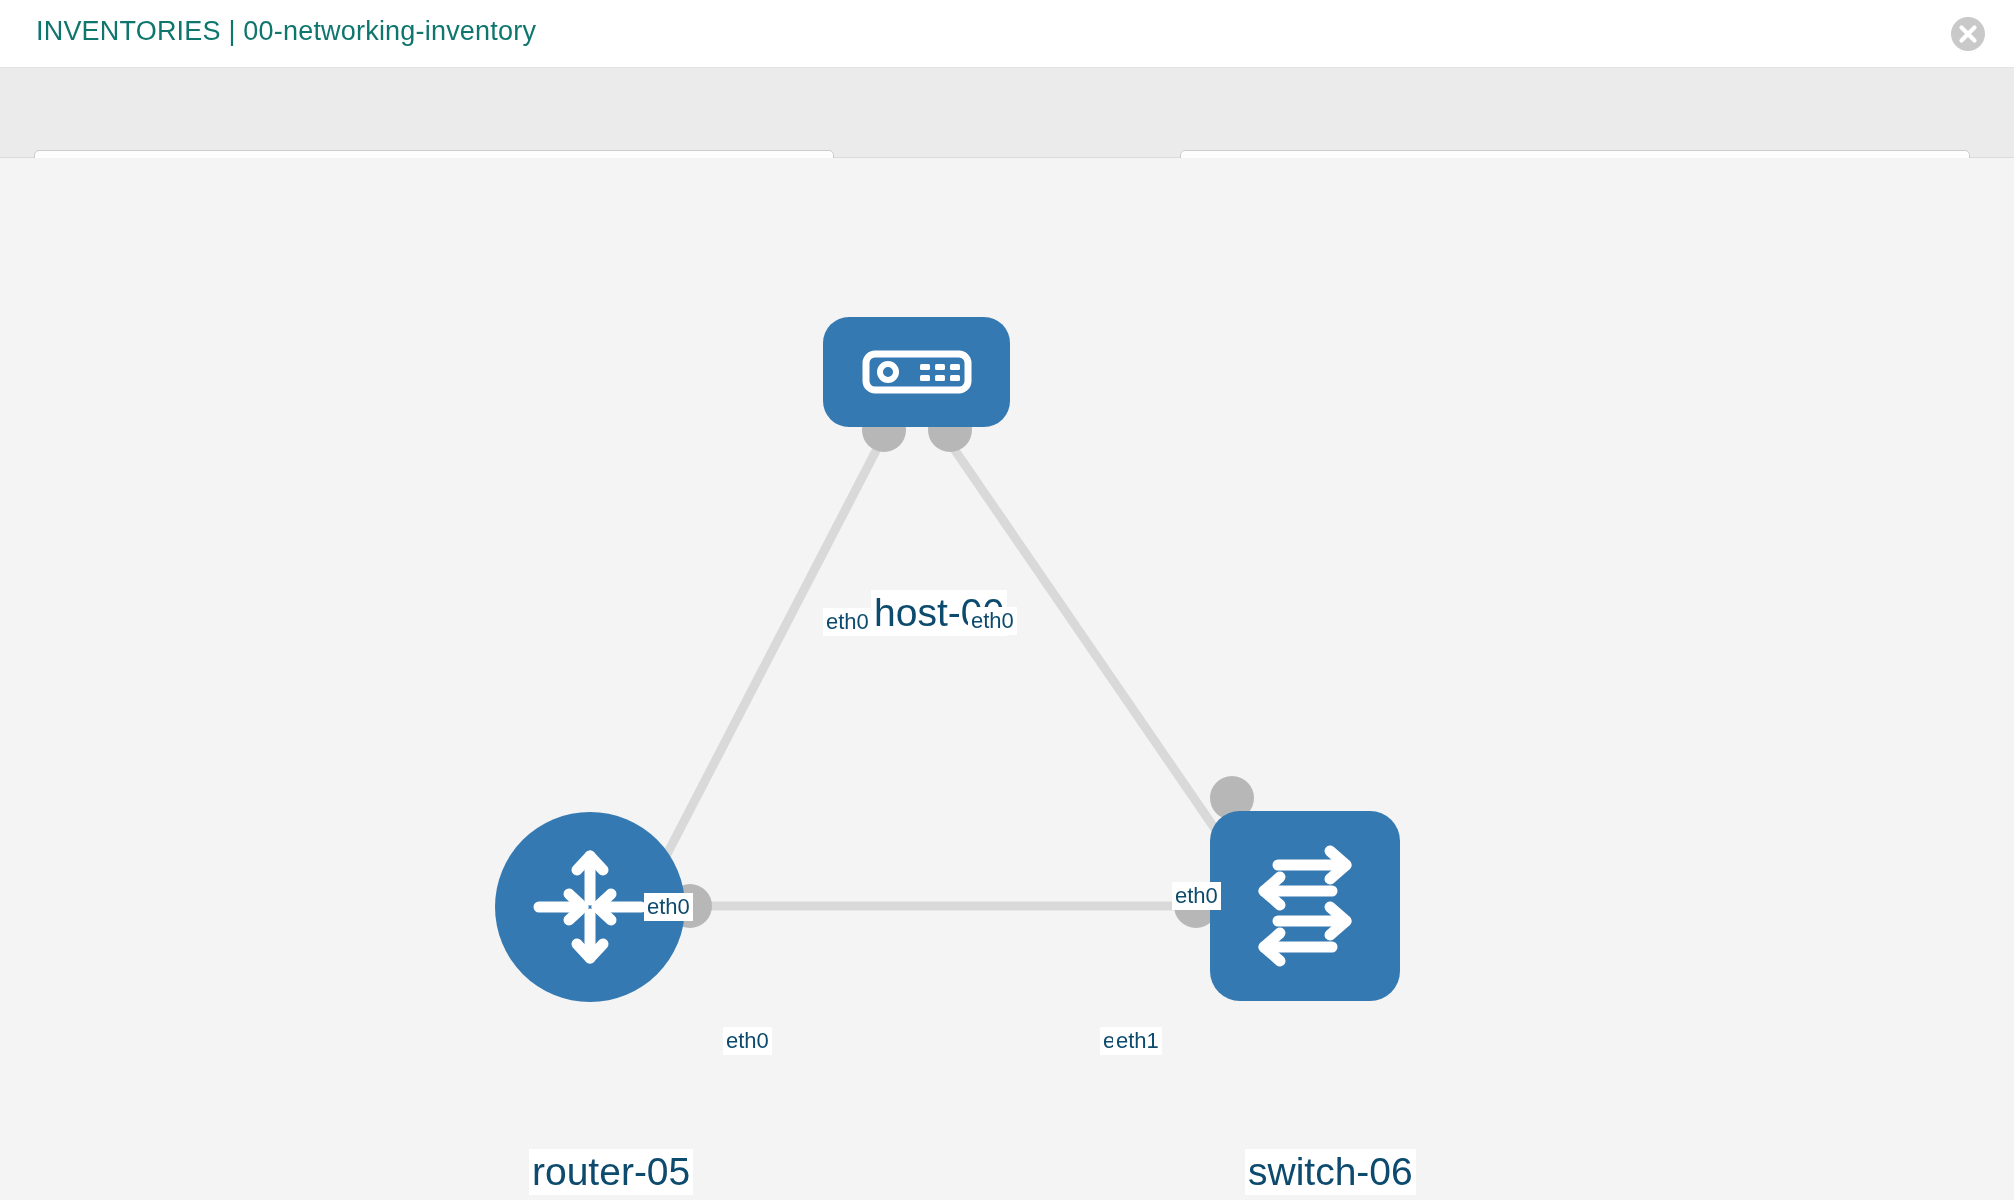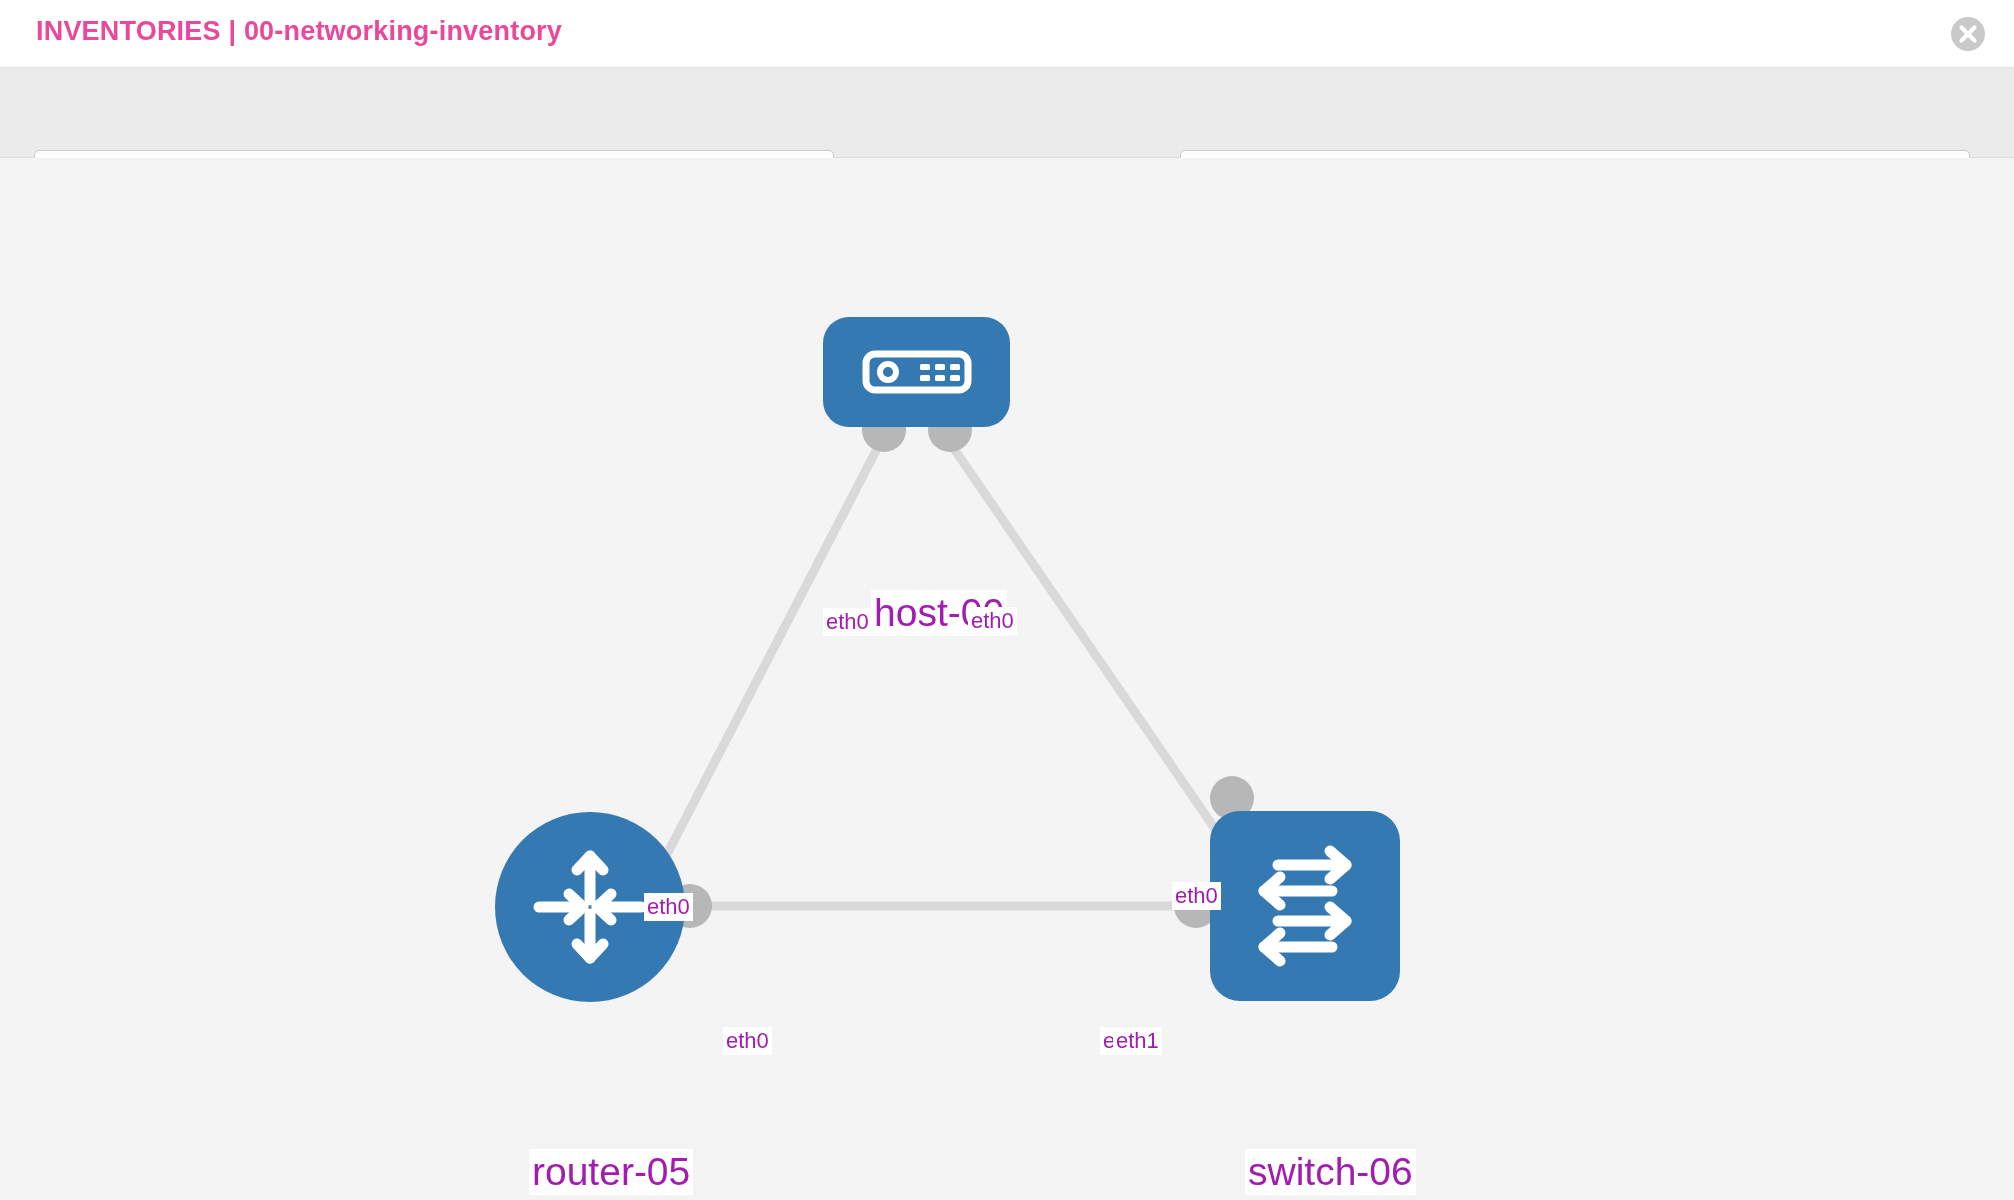--- a/index.html
+++ b/index.html
@@ -18,22 +18,22 @@
   
   .header {
     position: absolute; left: 0; top: 0;
     width: 2014px; height: 68px;
     background: #ffffff;
     border-bottom: 1px solid #e3e3e3;
     box-sizing: border-box;
   }
   .header-title {
     position: absolute; left: 36px; top: 16px;
-    font-size: 27px; font-weight: bold;
-    color: #ec4899;
+    font-size: 27px; font-weight: normal;
+    color: #0f766e;
     letter-spacing: 0.2px;
     white-space: nowrap;
   }
   .close-icon {
     position: absolute; right: 28px; top: 16px;
     width: 36px; height: 36px;
     cursor: pointer;
   }
 
   
@@ -103,21 +103,21 @@
   }
   #node-switch {
     left: 1210px; top: 653px;
     width: 190px; height: 190px;
     border-radius: 30px;
   }
 
   .node-label, .link-label {
     position: absolute;
     background: #ffffff;
-    color: #a21caf;
+    color: #0c4a6e;
     white-space: nowrap;
     padding: 1px 3px;
     pointer-events: none;
   }
   .node-label { font-size: 39px; }
   .link-label { font-size: 22px; }
 
   #label-host   { left: 871px; top: 432px; }
   #label-router { left: 529px; top: 991px; }
   #label-switch { left: 1245px; top: 991px; }

